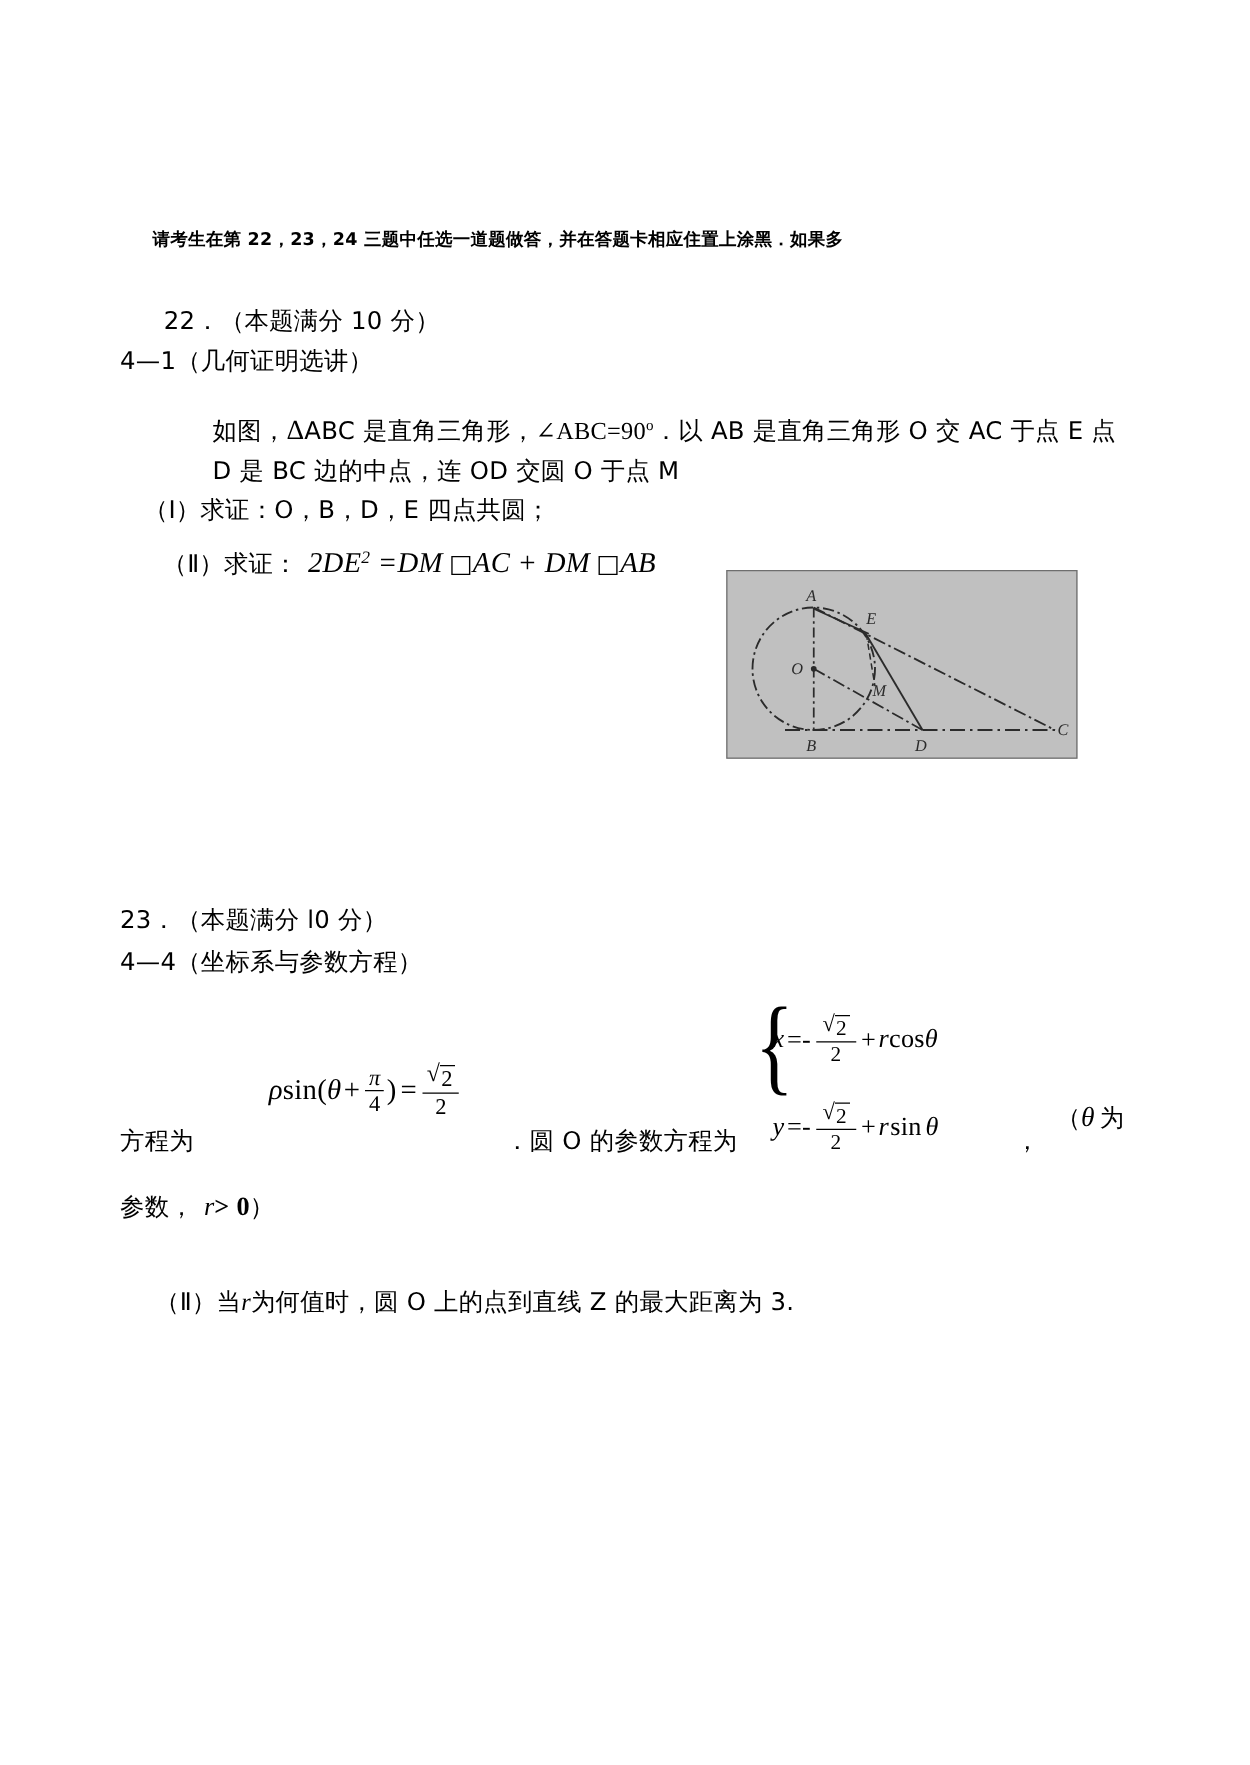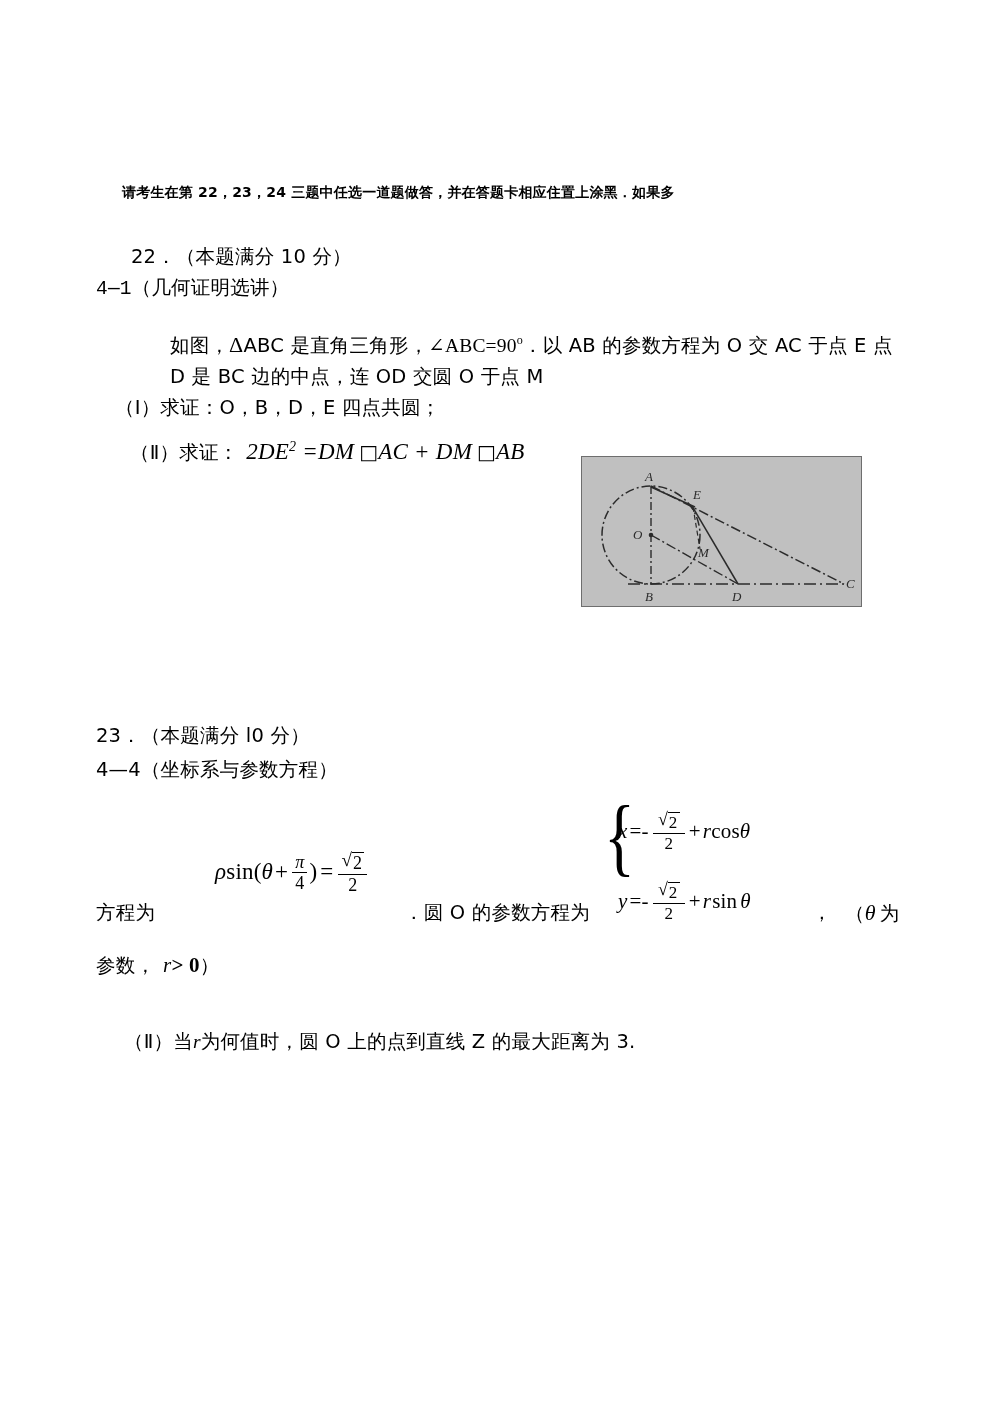--- a/index.html
+++ b/index.html
@@ -121,24 +121,24 @@
 </style>
 </head>
 <body>
 
 <div class="page">
 
   <div class="tline cjk bold" style="left:122px; top:177px; font-size:14px;">请考生在第 22，23，24 三题中任选一道题做答，并在答题卡相应住置上涂黑．如果多</div>
 
   <div class="tline cjk" style="left:96px; top:242px;margin-left:35px;">22．（本题满分 10 分）</div>
 
-  <div class="tline cjk" style="left:96px; top:274px;font-family:Liberation Mono, monospace;">4—1（几何证明选讲）</div>
+  <div class="tline cjk" style="left:96px; top:274px;">4—1（几何证明选讲）</div>
 
   <div class="tline" style="left:170px; top:325px;">
-    <span class="cjk">如图，</span><span class="mu" style="font-size:22px;">Δ</span><span class="cjk">ABC 是直角三角形，</span><span class="mu">∠</span><span class="mu">ABC=90</span><span class="sup mu">o</span><span class="cjk">．以 AB 的参数方程为 O 交 AC 于点 E 点</span>
+    <span class="cjk">如图，</span><span class="mu" style="font-size:22px;">Δ</span><span class="cjk">ABC 是直角三角形，</span><span class="mu">∠</span><span class="mu">ABC=90</span><span class="sup mu">o</span><span class="cjk">．以 AB 是直角三角形 O 交 AC 于点 E 点</span>
   </div>
 
   <div class="tline cjk" style="left:170px; top:362px;">D 是 BC 边的中点，连 OD 交圆 O 于点 M</div>
 
   <div class="tline cjk" style="left:115px; top:393px;text-align:center;">（Ⅰ）求证：O，B，D，E 四点共圆；</div>
 
   <div class="tline" style="left:130px; top:432px;">
     <span class="cjk">（Ⅱ）求证：</span><span style="display:inline-block; width:8px;"></span><span class="mi" style="font-size:23px;">2</span><span class="mi" style="font-size:23px;">DE</span><span class="sup mi" style="font-size:14px;">2</span><span style="display:inline-block; width:6px;"></span><span class="mi" style="font-size:23px;">=</span><span class="mi" style="font-size:23px;">DM</span><span style="display:inline-block; width:5px;"></span><span class="mu" style="font-size:20px; font-family:'DejaVu Sans',sans-serif;">□</span><span class="mi" style="font-size:23px;">AC</span><span style="display:inline-block; width:6px;"></span><span class="mi" style="font-size:23px;">+</span><span style="display:inline-block; width:6px;"></span><span class="mi" style="font-size:23px;">DM</span><span style="display:inline-block; width:5px;"></span><span class="mu" style="font-size:20px; font-family:'DejaVu Sans',sans-serif;">□</span><span class="mi" style="font-size:23px;">AB</span>
   </div>
 
@@ -191,21 +191,21 @@
   <div class="tline" style="left:618px; top:812px; font-size:21px;">
     <span class="mi">x</span><span class="mu" style="margin:0 2px;">=-</span><span class="frac"><span class="num" style="font-size:17px; min-width:26px;"><span class="sqrt"><span class="rad mu">2</span></span></span><span class="den mu" style="font-size:17px;">2</span></span><span class="mu" style="margin:0 2px;">+</span><span class="mi">r</span><span class="mu">cos</span><span class="mi">θ</span>
   </div>
 
   <div class="tline" style="left:618px; top:882px; font-size:21px;">
     <span class="mi">y</span><span class="mu" style="margin:0 2px;">=-</span><span class="frac"><span class="num" style="font-size:17px; min-width:26px;"><span class="sqrt"><span class="rad mu">2</span></span></span><span class="den mu" style="font-size:17px;">2</span></span><span class="mu" style="margin:0 2px;">+</span><span class="mi">r</span><span class="mu" style="margin-left:1px;">sin</span><span class="mi" style="margin-left:3px;">θ</span>
   </div>
 
   <div class="tline cjk" style="left:812px; top:898px;">，</div>
 
-  <div class="tline" style="left:845px; top:898px;">
+  <div class="tline" style="left:845px; top:879px;">
     <span class="cjk">（</span><span class="mi" style="font-size:22px;">θ</span><span class="cjk" style="margin-left:4px;">为</span>
   </div>
 
   <div class="tline" style="left:96px; top:950px;">
     <span class="cjk">参数，</span><span style="display:inline-block; width:8px;"></span><span class="mi" style="font-size:21px;">r</span><span class="mu" style="font-size:21px; font-weight:bold;">&gt; 0</span><span class="cjk">）</span>
   </div>
 
 
   <div class="tline" style="left:124px; top:1027px;">
     <span class="cjk">（Ⅱ）当</span><span class="mi">r</span><span class="cjk">为何值时，圆 O 上的点到直线 Z 的最大距离为 3.</span>

